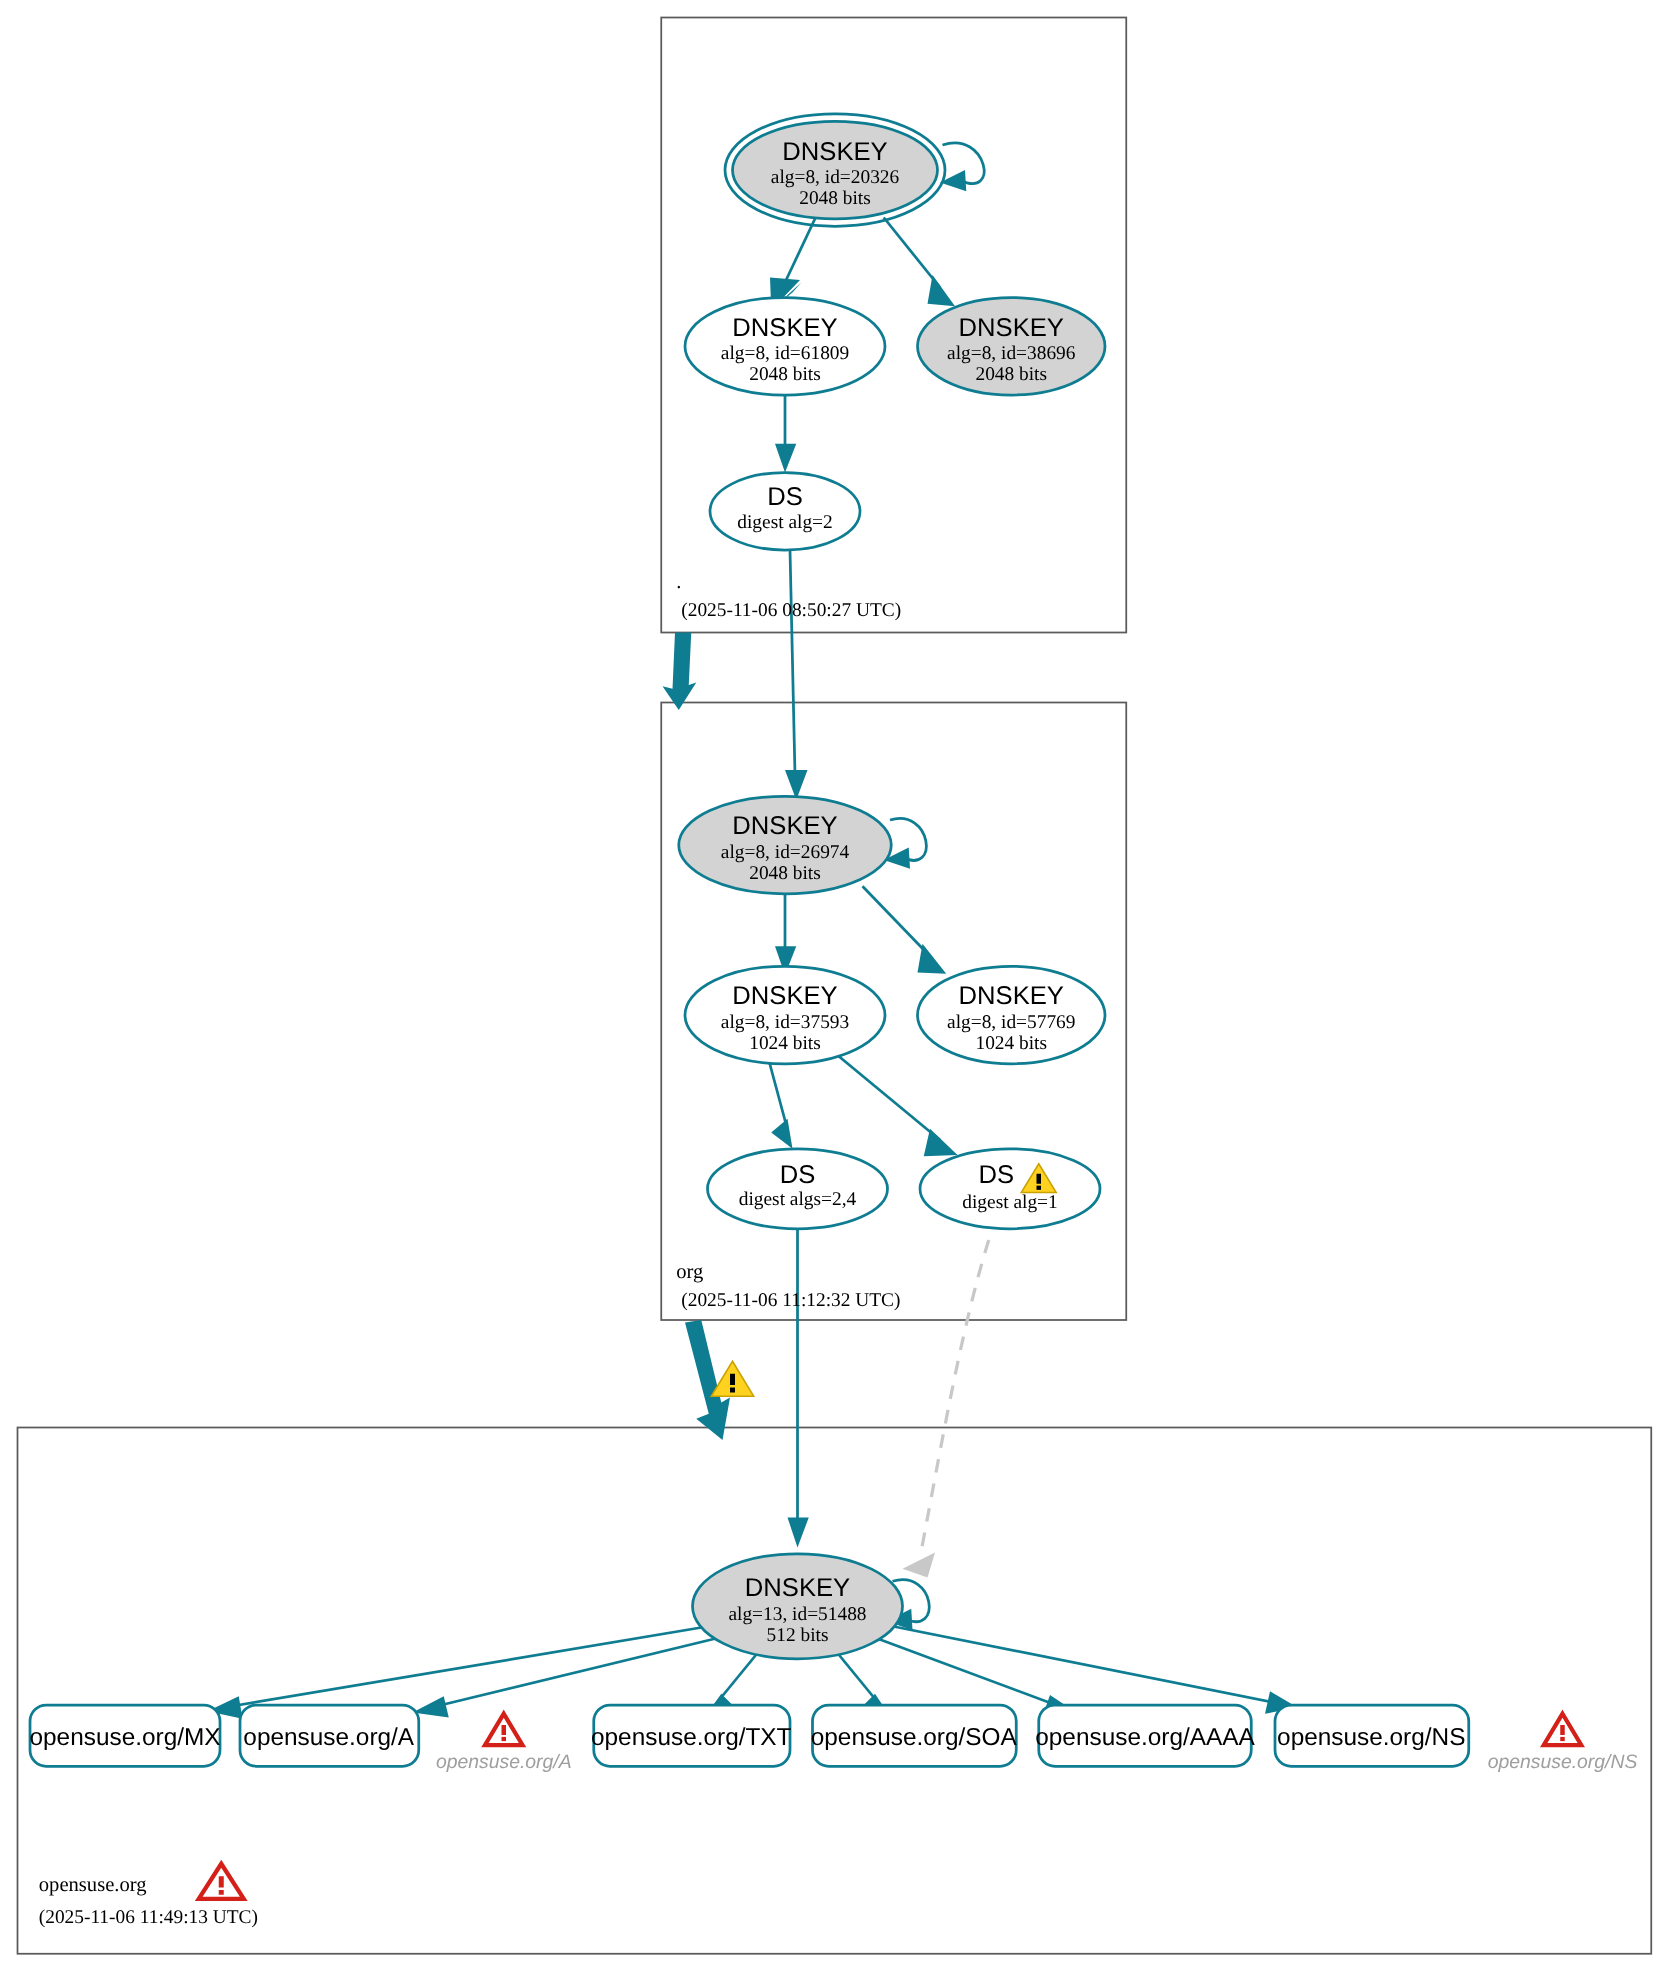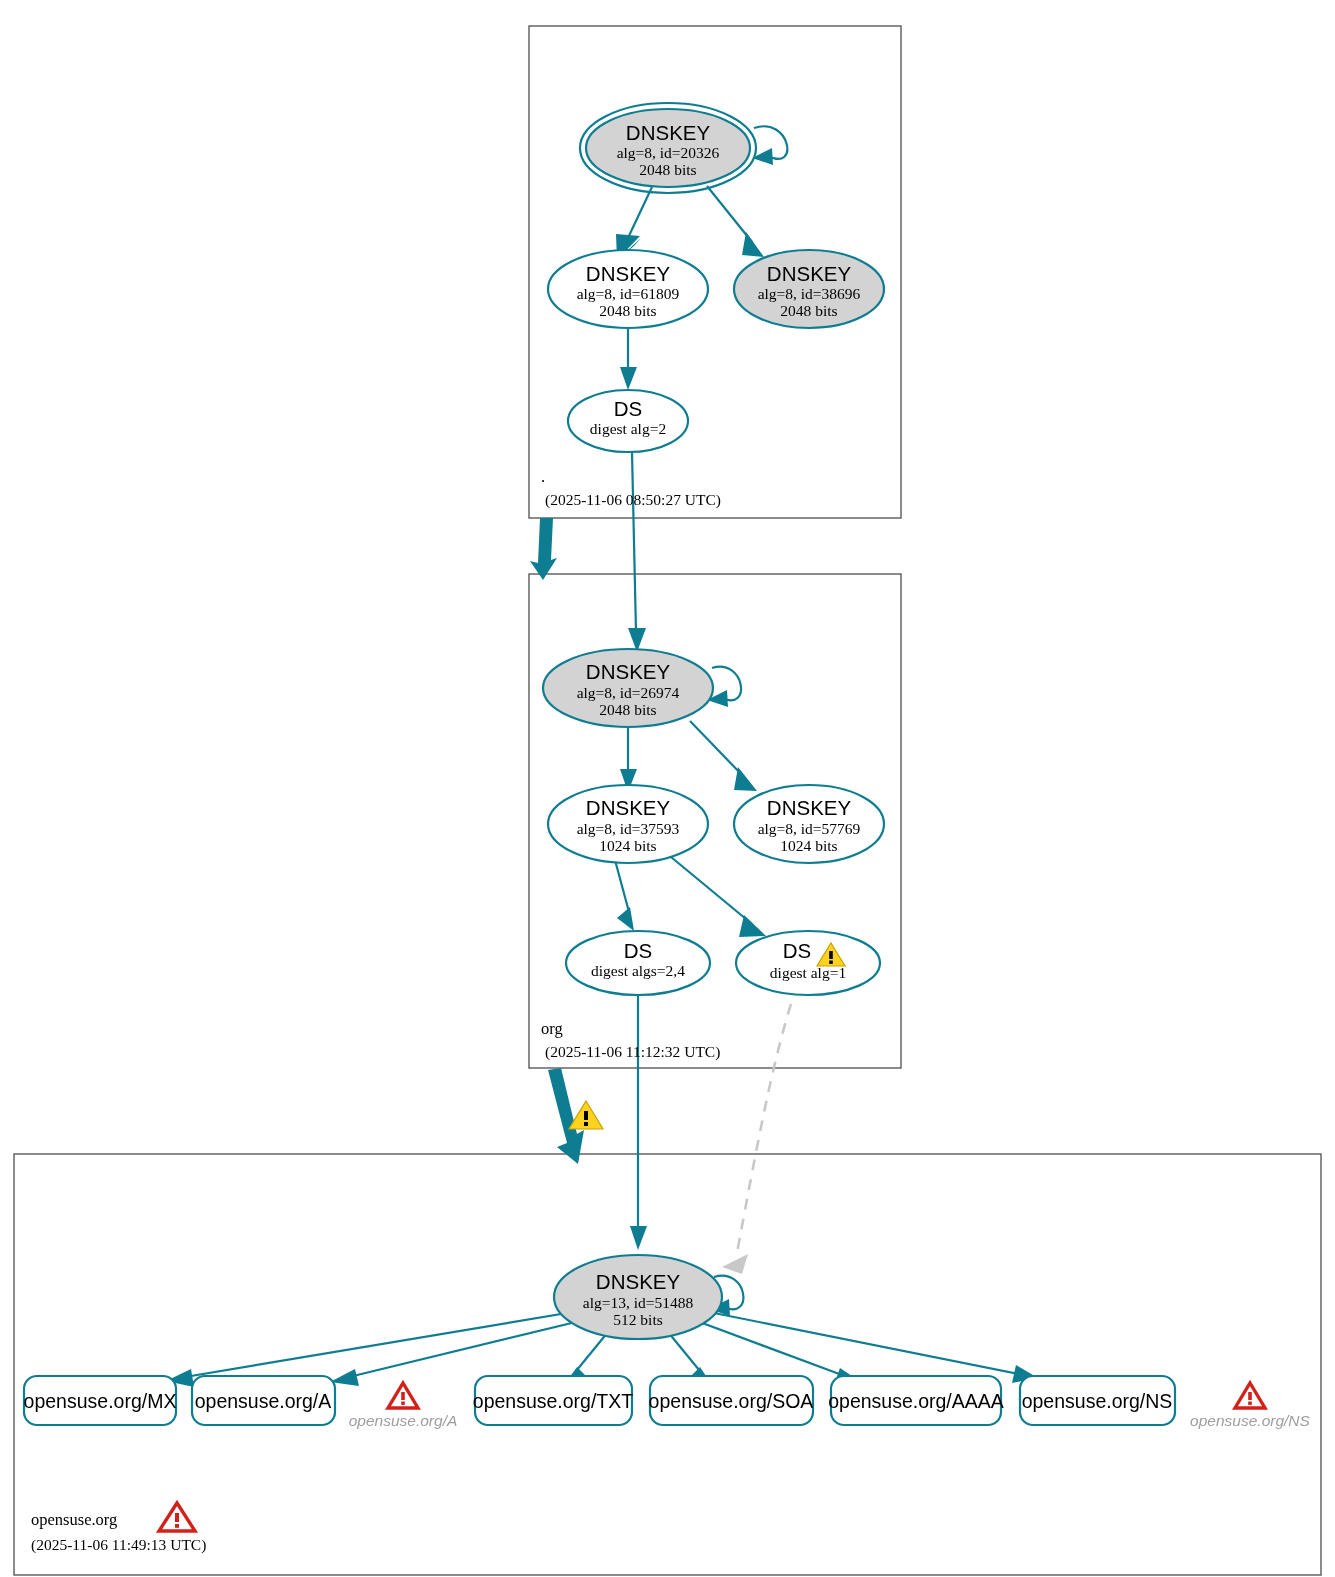--- a/index.html
+++ b/index.html
@@ -9,21 +9,21 @@
   }
   body {
     font-family: "Liberation Sans", sans-serif;
     width: 1335px;
     height: 1577px;
     position: relative;
     overflow: hidden;
   }
   #stage {
     position: absolute;
-    left: 0; top: 12px;
+    left: 0; top: 0;
     width: 1335px;
     height: 1165px;
   }
   svg#graph {
     position: absolute;
     left: 0; top: 0;
     width: 1335px;
     height: 1577px;
     display: block;
   }

